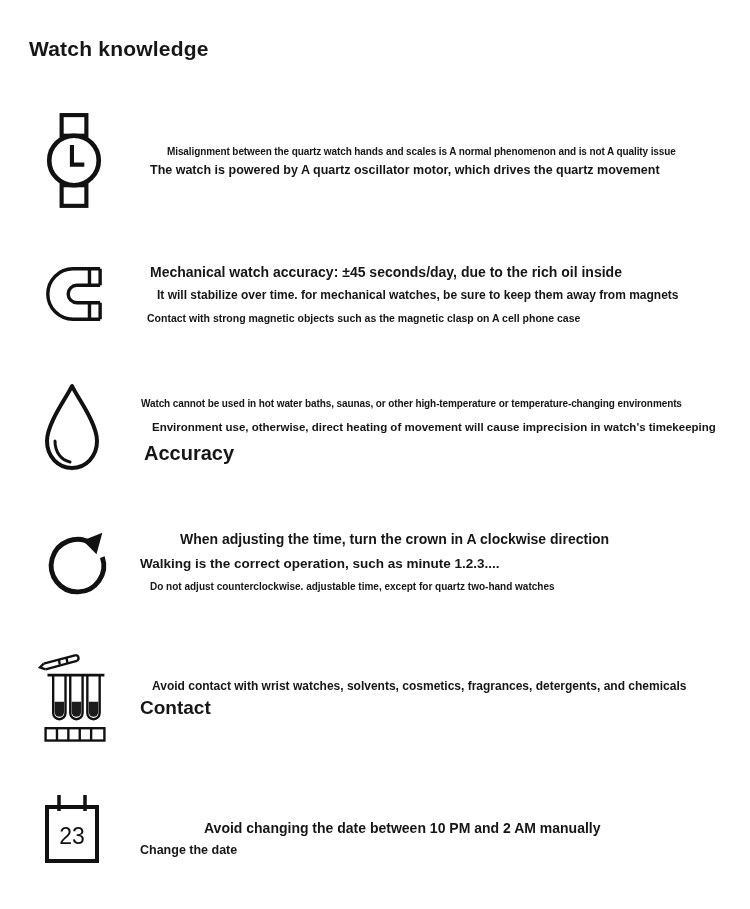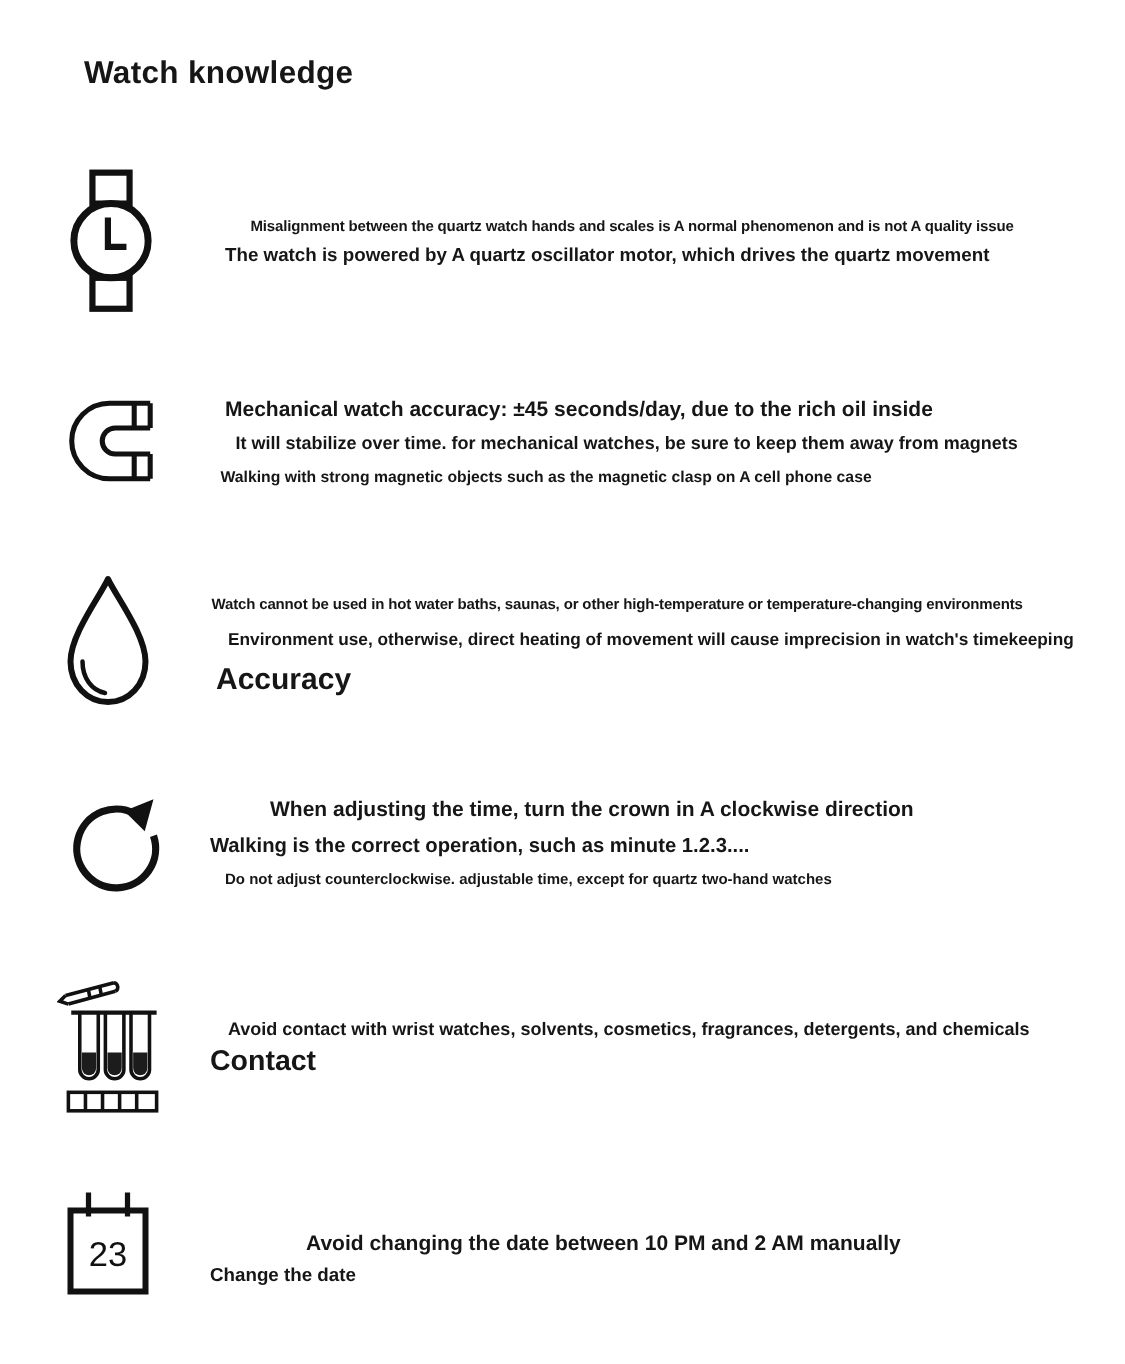--- a/index.html
+++ b/index.html
@@ -16,21 +16,21 @@
   .icon { position: absolute; }
   .icon svg { display: block; }
   .w600 { font-weight: 600; }
   .w700 { font-weight: 700; }
 </style>
 </head>
 <body>
 
 <div class="canvas">
 
-  <div class="txt w700" style="top:36px;left:56px;font-size:21px;letter-spacing:0.2px;">Watch knowledge</div>
+  <div class="txt w700" style="top:36px;left:29px;font-size:21px;letter-spacing:0.2px;">Watch knowledge</div>
 
   <div class="icon" style="top:112px;left:45px;">
     <svg width="58" height="99" viewBox="0 0 56 96" fill="none" stroke="#111111">
       <rect x="16" y="3" width="24" height="20" stroke-width="4"></rect>
       <circle cx="28" cy="47" r="24" stroke-width="4.5"></circle>
       <path d="M26 32 V51 H38" stroke-width="4"></path>
       <rect x="16" y="71" width="24" height="20" stroke-width="4"></rect>
     </svg>
   </div>
   <div class="txt w700" style="top:146px;left:167px;font-size:10px;letter-spacing:-0.1px;">Misalignment between the quartz watch hands and scales is A normal phenomenon and is not A quality issue</div>
@@ -39,21 +39,21 @@
   <div class="icon" style="top:263px;left:42px;">
     <svg width="62" height="62" viewBox="0 0 64 62" fill="none" stroke="#111111" stroke-width="3.5">
       <path d="M60 5 H32 A26 26 0 0 0 32 57 H60"></path>
       <path d="M60 22 H36 A9 9 0 0 0 36 40 H60"></path>
       <path d="M60 5 V22 M60 40 V57"></path>
       <path d="M49 5 V22 M49 40 V57"></path>
     </svg>
   </div>
   <div class="txt w700" style="top:264px;left:150px;font-size:14px;">Mechanical watch accuracy: ±45 seconds/day, due to the rich oil inside</div>
   <div class="txt w600" style="top:288px;left:157px;font-size:12px;">It will stabilize over time. for mechanical watches, be sure to keep them away from magnets</div>
-  <div class="txt w700" style="top:312px;left:147px;font-size:10.5px;">Walking with strong magnetic objects such as the magnetic clasp on A cell phone case</div>
+  <div class="txt w700" style="top:312px;left:147px;font-size:10.5px;">Contact with strong magnetic objects such as the magnetic clasp on A cell phone case</div>
 
   <div class="icon" style="top:380px;left:40px;">
     <svg width="64" height="94" viewBox="0 0 64 92" fill="none" stroke="#111111">
       <path d="M32 5 C27 16 7 42 7 60 C7 75.5 18.2 87 32 87 C45.8 87 57 75.5 57 60 C57 42 37 16 32 5 Z" stroke-width="4" stroke-linejoin="round"></path>
       <path d="M15 60 C15 71 21 79 30 81" stroke-width="3" stroke-linecap="round"></path>
     </svg>
   </div>
   <div class="txt w700" style="top:398px;left:141px;font-size:10px;letter-spacing:-0.1px;">Watch cannot be used in hot water baths, saunas, or other high-temperature or temperature-changing environments</div>
   <div class="txt w600" style="top:421px;left:152px;font-size:11.5px;">Environment use, otherwise, direct heating of movement will cause imprecision in watch's timekeeping</div>
   <div class="txt w700" style="top:441px;left:144px;font-size:20px;">Accuracy</div>

